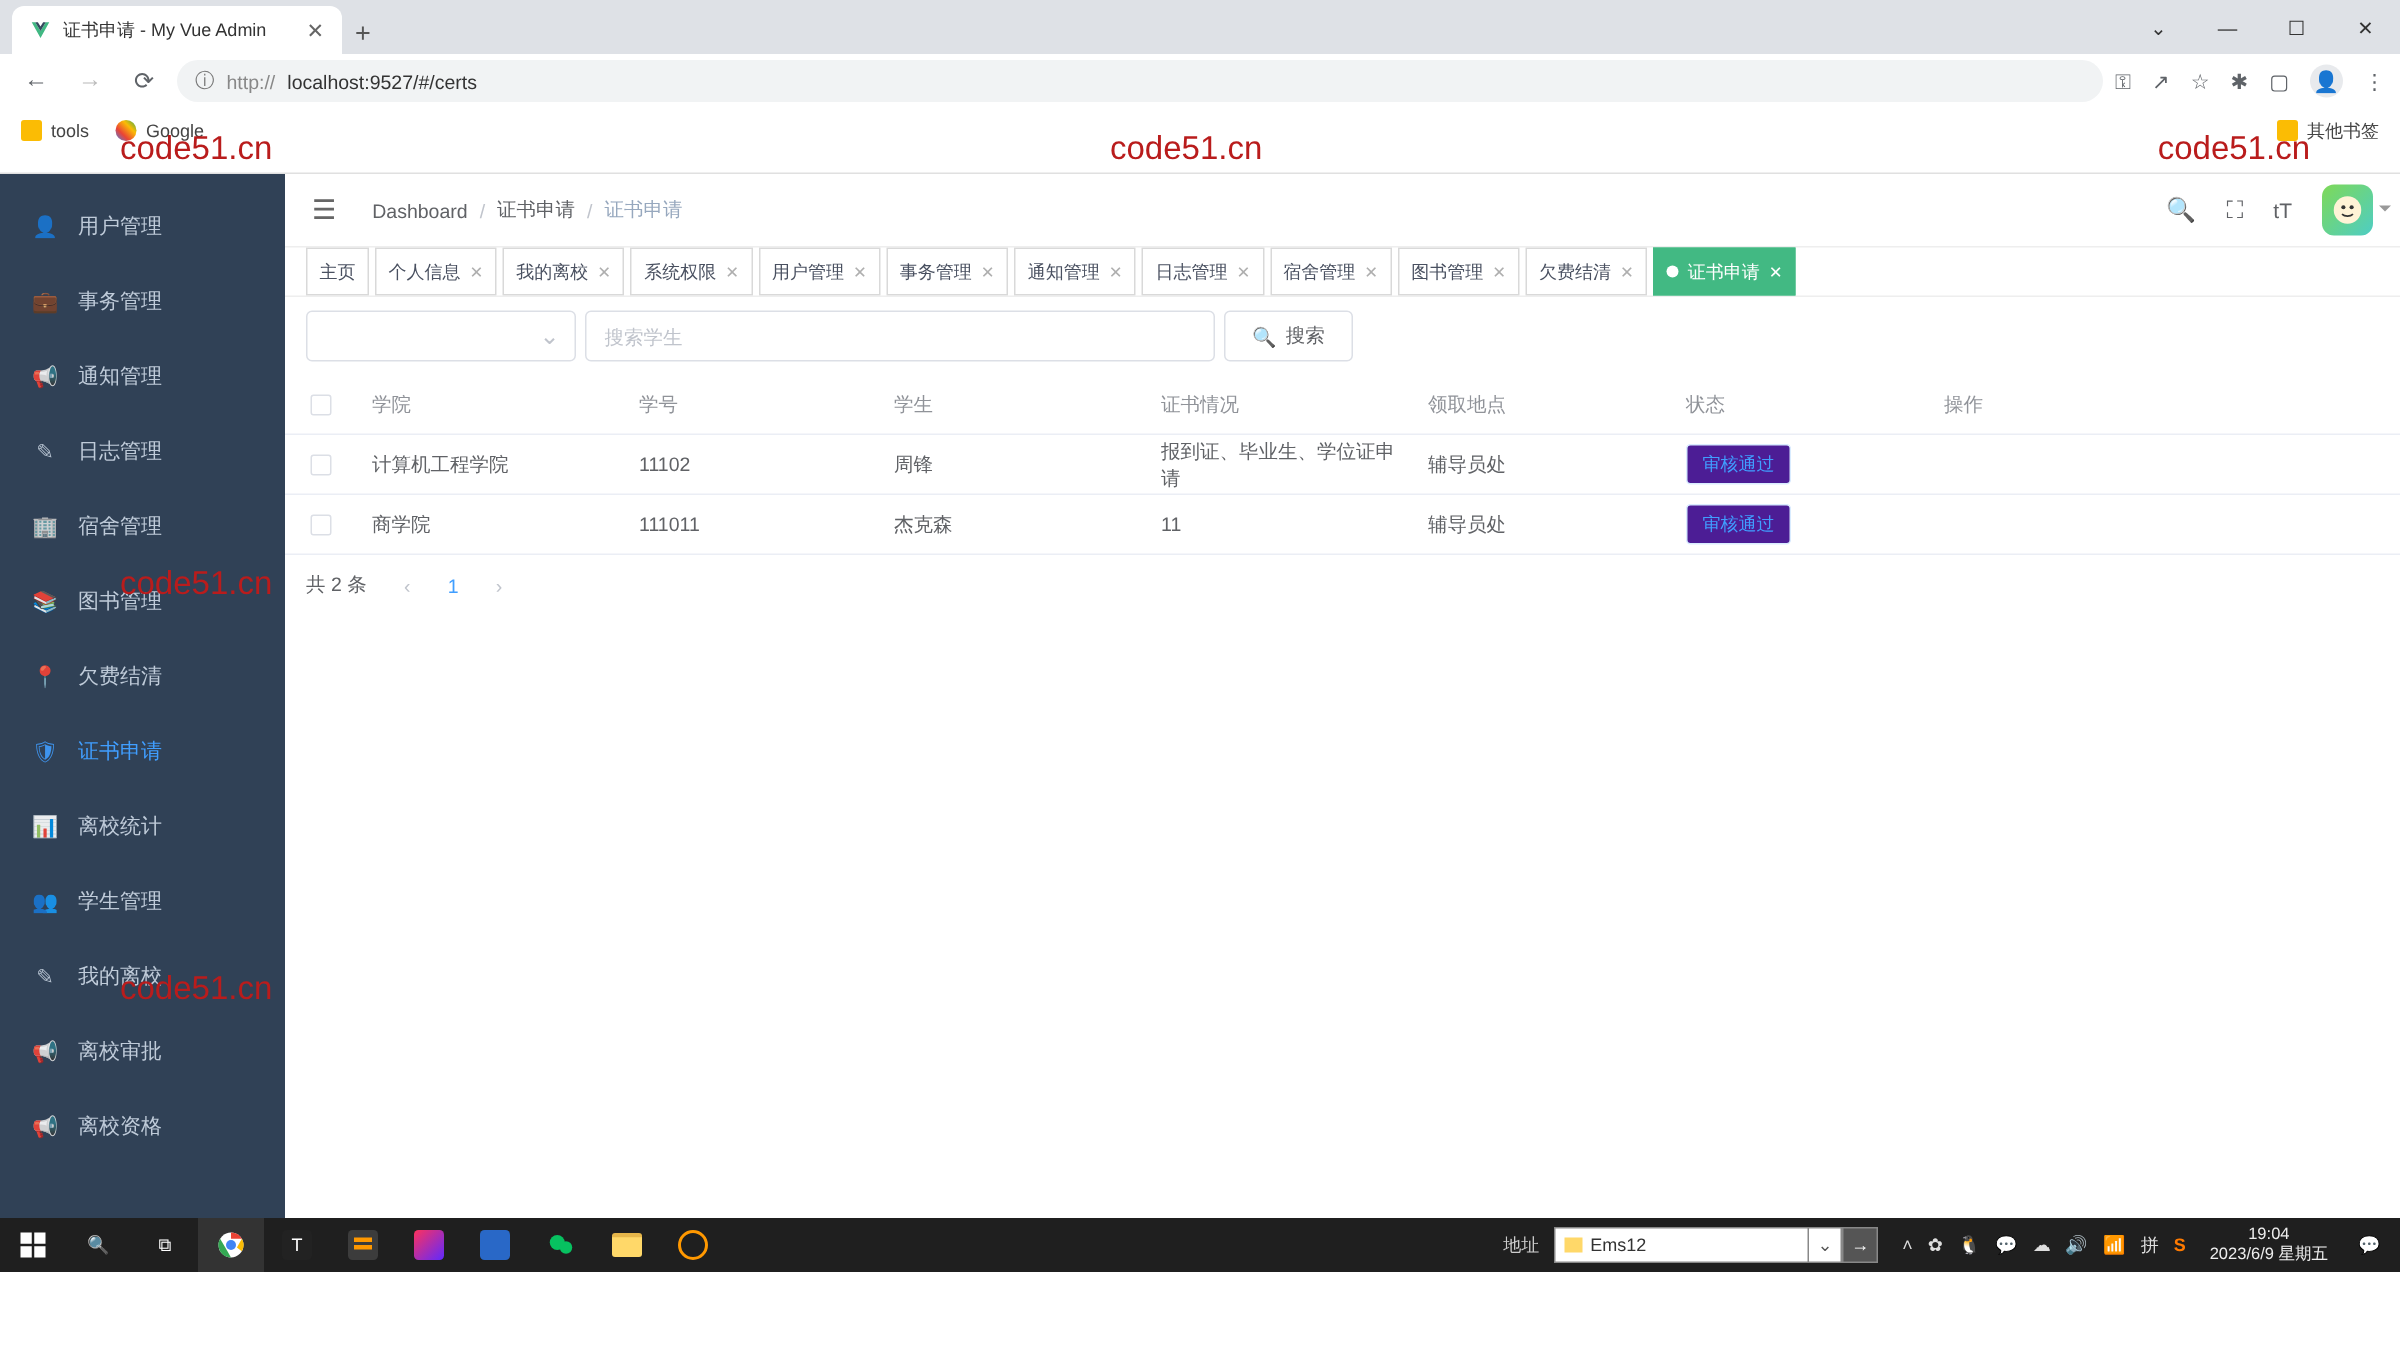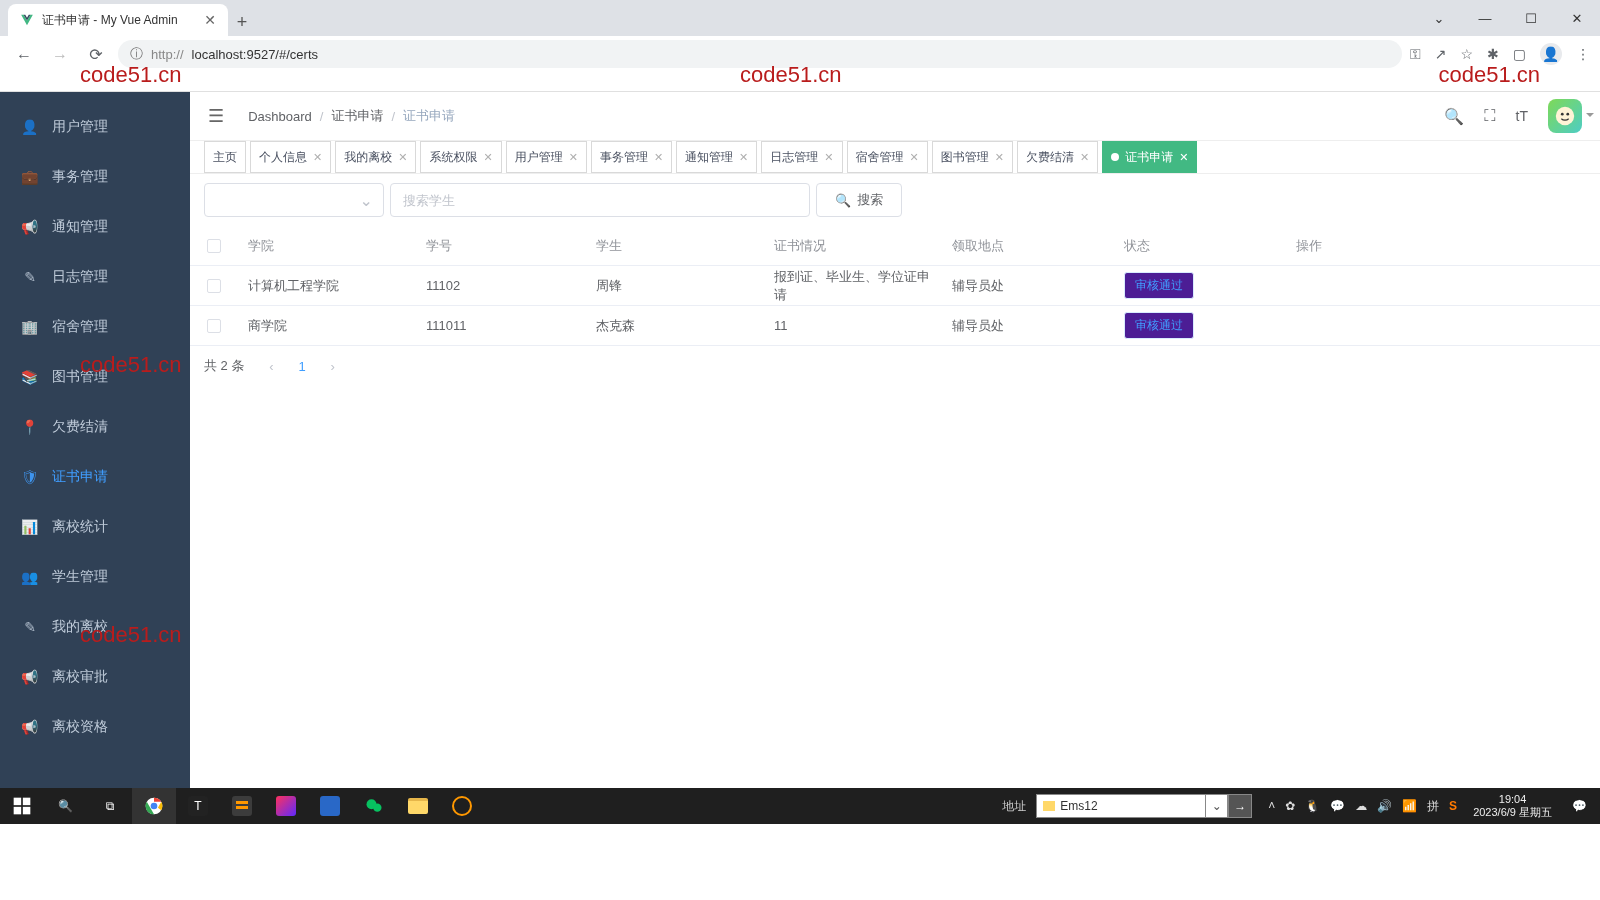--- a/index.html
+++ b/index.html
@@ -1,19 +1,19 @@
 <!DOCTYPE html>
 <html><head>
 <meta charset="utf-8">
 <style>
 * { margin: 0; padding: 0; box-sizing: border-box; font-family: Arial, "Microsoft YaHei", sans-serif; }
 body { width: 1600px; height: 900px; overflow: hidden; background: #fff; }
 
 
-.browser-chrome { height: 92px; background: #fff; border-bottom: 1px solid #e0e0e0; }
+.browser-chrome { height: 116px; background: #fff; border-bottom: 1px solid #e0e0e0; }
 .tab-bar { height: 36px; background: #dee1e6; display: flex; align-items: flex-end; padding-left: 8px; }
 .tab { background: #fff; height: 32px; padding: 0 12px; display: flex; align-items: center; gap: 8px; border-radius: 8px 8px 0 0; min-width: 220px; font-size: 12px; color: #333; }
 .tab .vue-icon { width: 14px; height: 14px; }
 .tab .close { margin-left: auto; font-size: 14px; color: #666; cursor: pointer; }
 .new-tab { width: 28px; height: 28px; display: flex; align-items: center; justify-content: center; color: #555; font-size: 18px; cursor: pointer; }
 .win-controls { margin-left: auto; display: flex; gap: 0; height: 100%; align-items: center; }
 .win-btn { width: 46px; height: 32px; display: flex; align-items: center; justify-content: center; color: #333; cursor: pointer; font-size: 13px; }
 
 .url-bar-row { height: 36px; display: flex; align-items: center; padding: 0 10px; gap: 8px; background: #fff; }
 .nav-btn { width: 28px; height: 28px; display: flex; align-items: center; justify-content: center; color: #5f6368; cursor: pointer; font-size: 16px; border-radius: 50%; }
@@ -143,20 +143,34 @@
     </div>
     <div class="url-right-icons">
       <span>⚿</span>
       <span>↗</span>
       <span>☆</span>
       <span>✱</span>
       <span>▢</span>
       <span class="avatar-circle">👤</span>
       <span>⋮</span>
     </div>
+  </div>
+  <div class="bookmark-bar">
+    <div class="bookmark-item">
+        <span class="bm-icon"></span>
+        <span>tools</span>
+      </div>
+    <div class="bookmark-item">
+        <span class="bm-icon google"></span>
+        <span>Google</span>
+      </div>
+    <div class="bookmark-item bookmark-right">
+        <span class="bm-icon folder"></span>
+        <span>其他书签</span>
+      </div>
   </div>
 </div>
 
 <div class="app">
 
   <div class="wm" style="left:80px; top:-30px;">code51.cn</div>
   <div class="wm" style="left:740px; top:-30px;">code51.cn</div>
   <div class="wm" style="right:60px; top:-30px;">code51.cn</div>
   <div class="wm" style="left:420px; top:115px;">code51.cn</div>
   <div class="wm" style="left:1060px; top:115px;">code51.cn</div>

